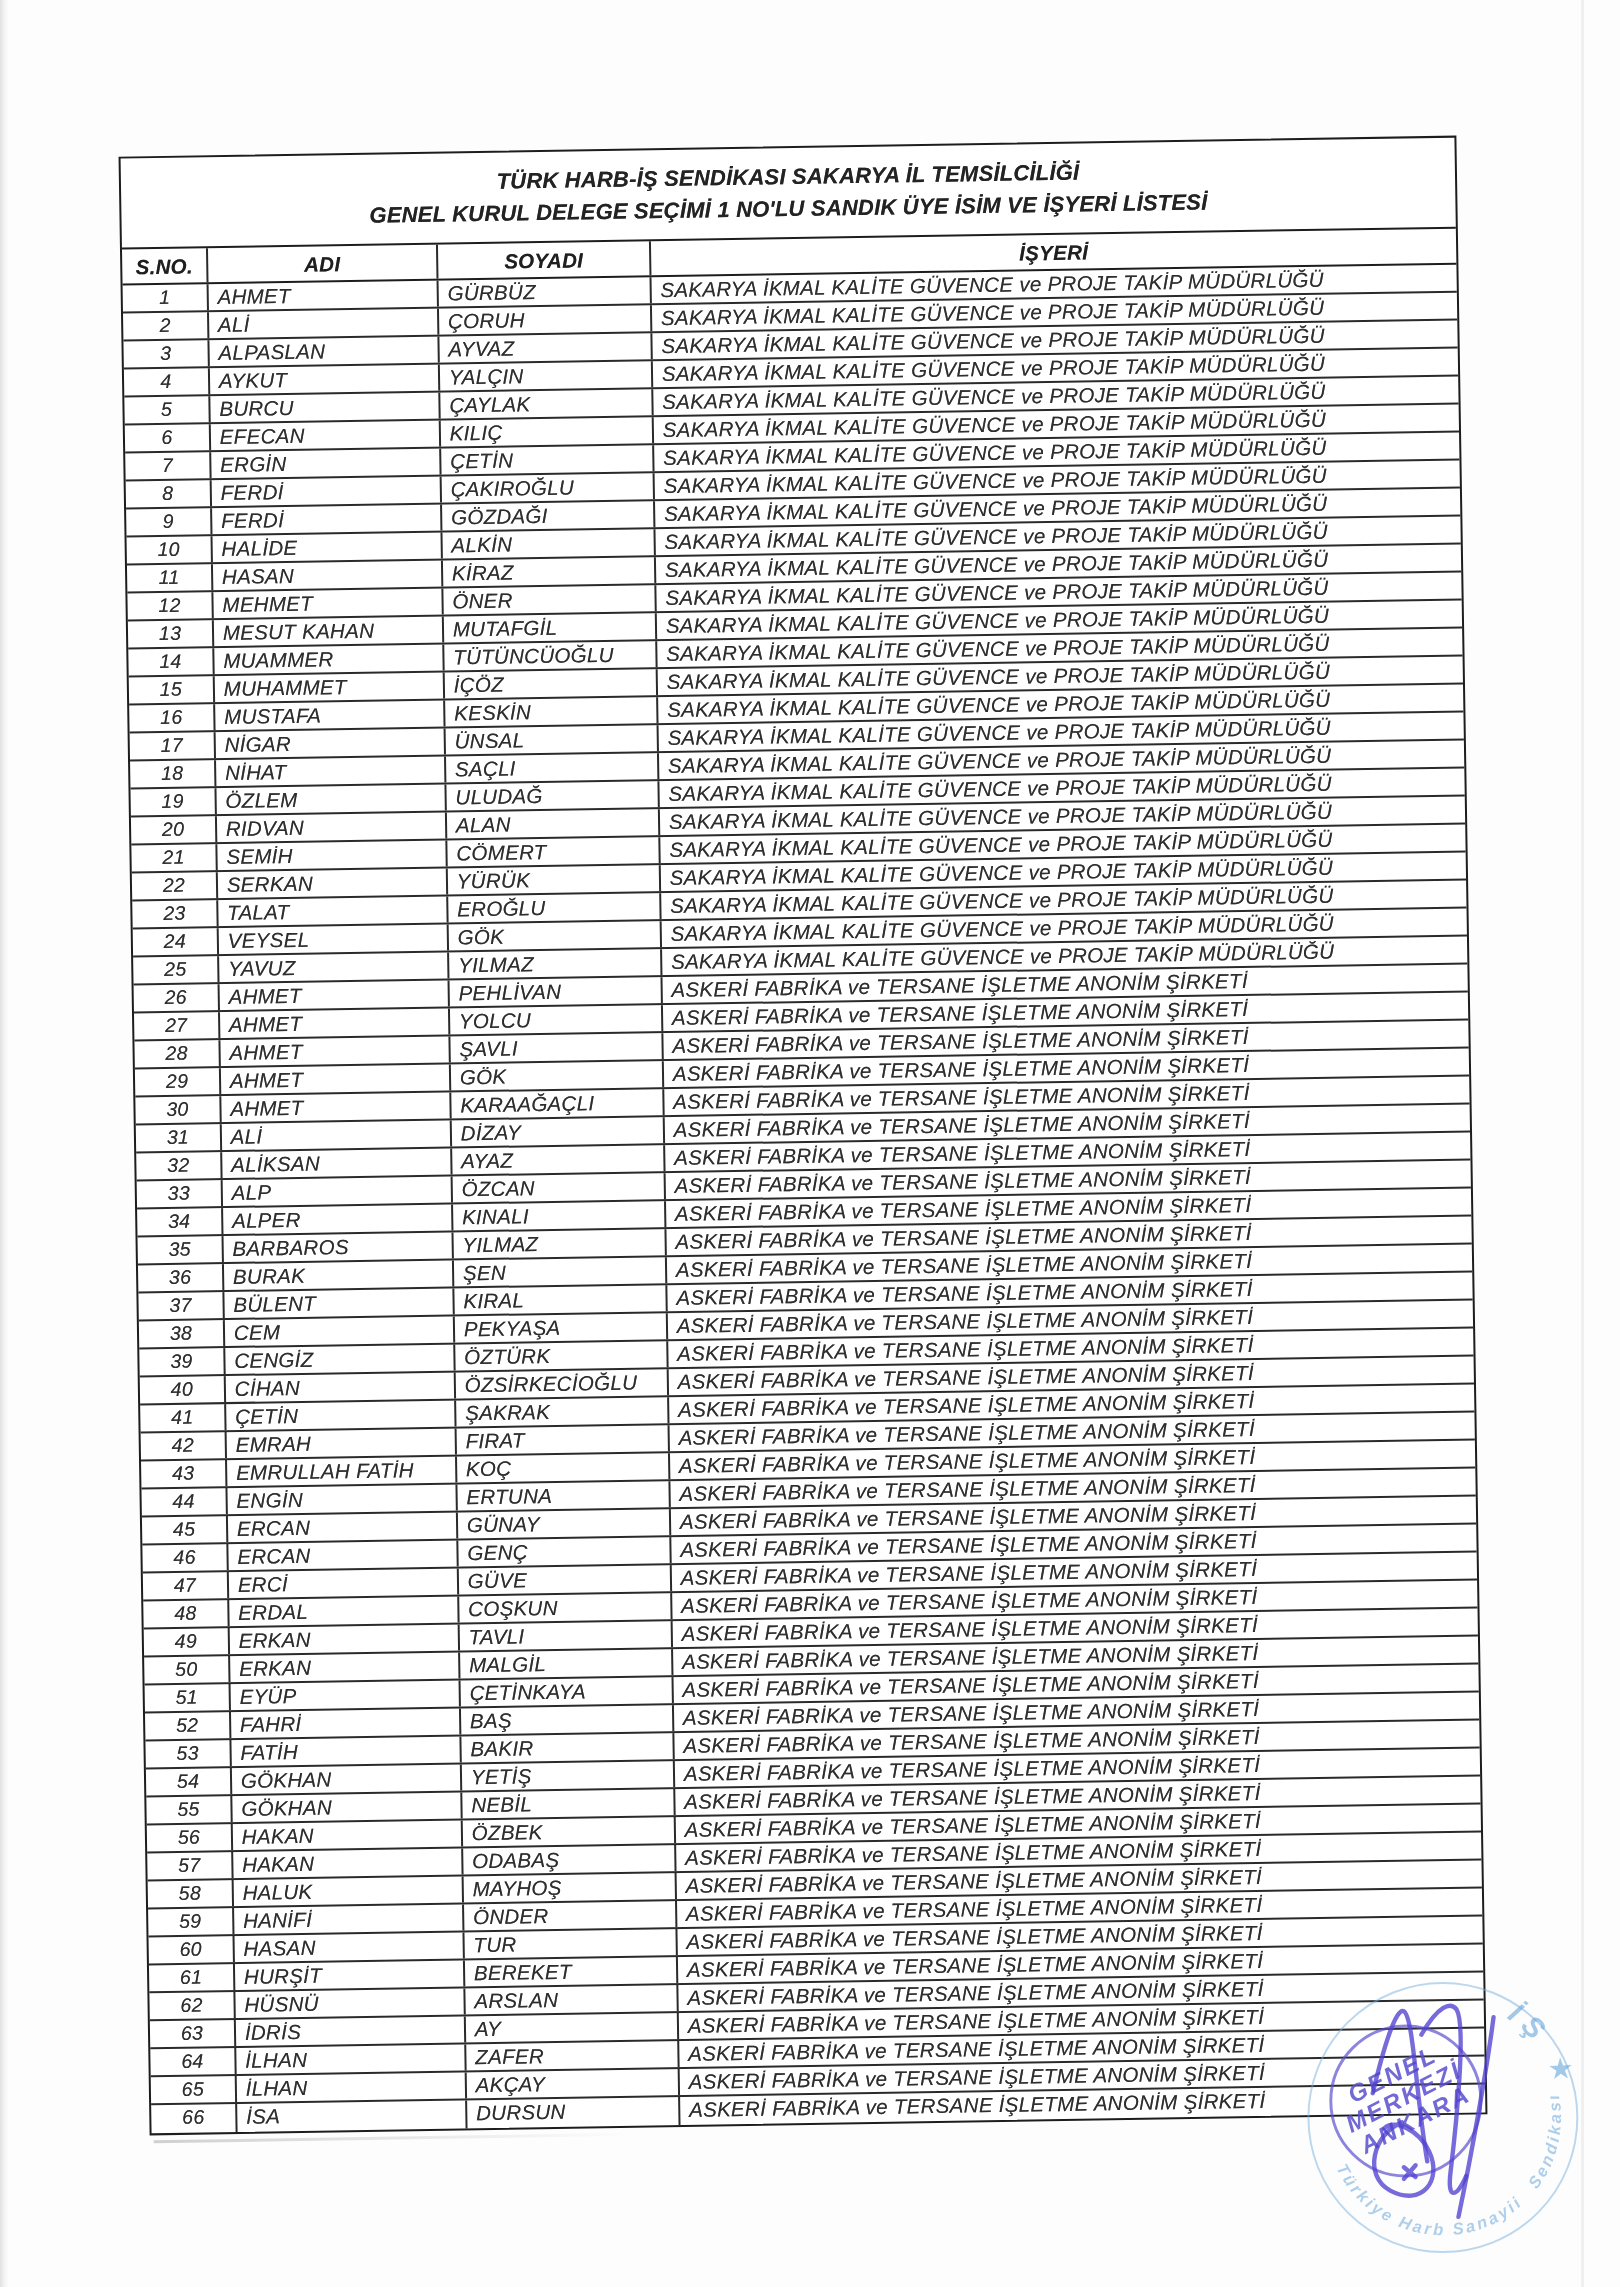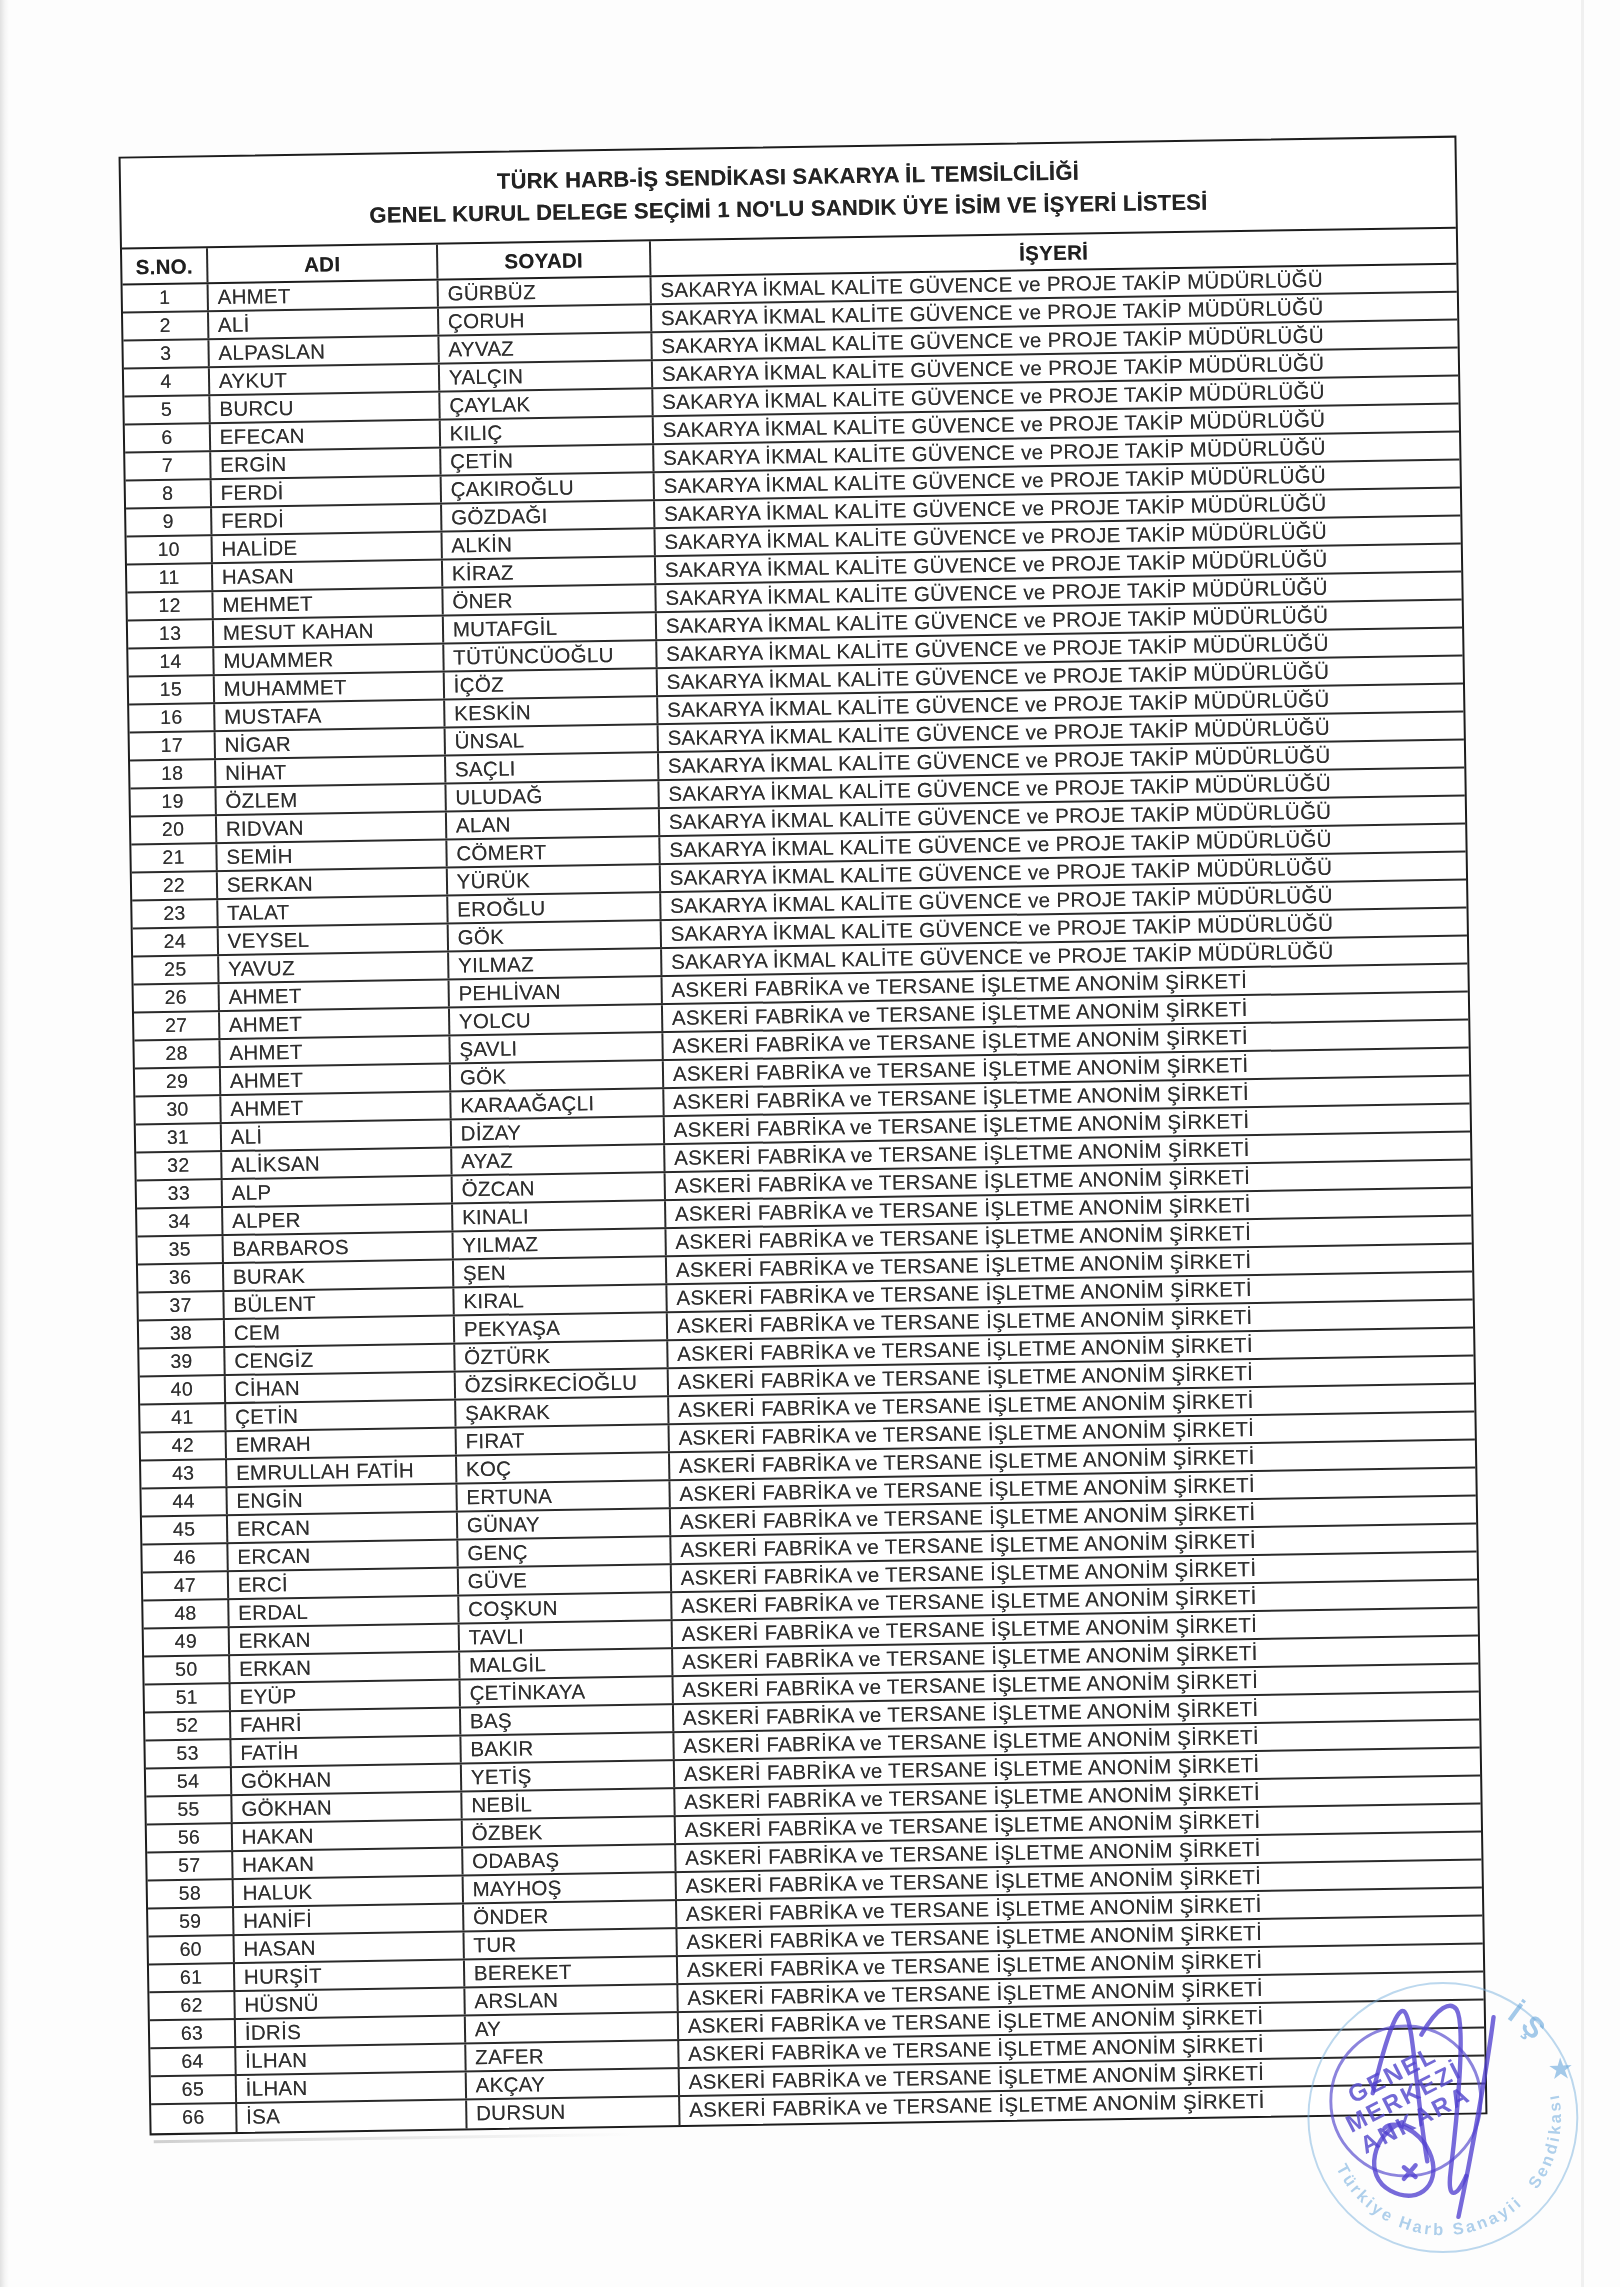--- a/index.html
+++ b/index.html
@@ -2,21 +2,21 @@
 <html><head>
 <meta charset="utf-8">
 <style>
   html,body{margin:0;padding:0;}
   body{
     width:1621px;height:2288px;overflow:hidden;
     background:#fcfcfc;
     font-family:"Liberation Sans","DejaVu Sans",sans-serif;
     color:#2e2e2e;
   }
-  .page{position:relative;width:1621px;height:2288px;background:#fdfdfd;}
+  .page{position:relative;width:1621px;height:2288px;background:#fdfdfd;font-style:italic;}
   .edge-left{position:absolute;left:0;top:0;width:8.8px;height:100%;
     background:linear-gradient(to right,#e1e1e1,#f5f5f5 55%,rgba(255,255,255,0));}
   .edge-right-line{position:absolute;left:1581px;top:0;width:2.9px;height:100%;
     background:rgba(110,110,110,.09);}
 
   
   .tbl{
     position:absolute;left:134px;top:146px;width:1334px;
     border:2.9px solid #1d1d1d;background:#fff;
     transform:rotate(-0.9deg);transform-origin:50% 50%;

